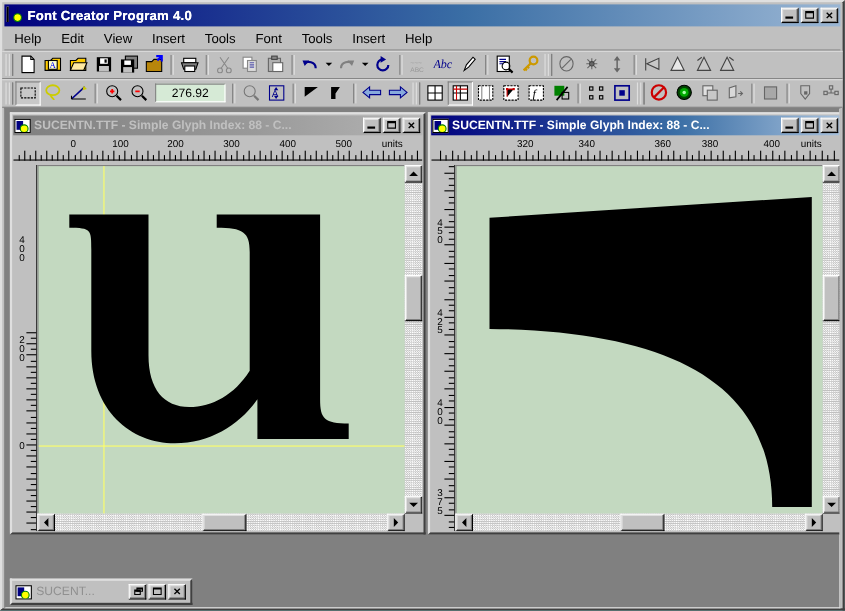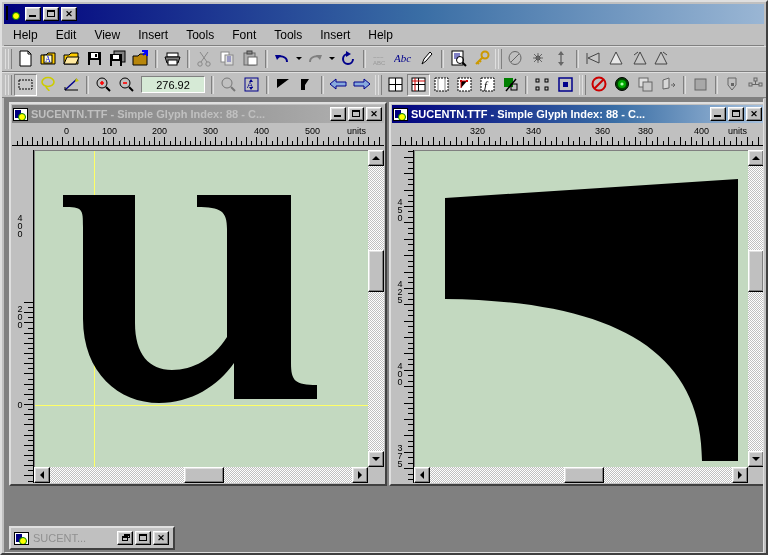--- a/index.html
+++ b/index.html
@@ -201,20 +201,21 @@
   .sgrip{width:14px;height:14px;position:relative;flex:0 0 auto;margin-left:2px;}
   .sgrip i{position:absolute;display:block;background:#fff;width:2px;height:2px;box-shadow:1px 1px 0 #808080;}
 </style>
 </head>
 <body>
 
 <div class="app">
 
   <div class="titlebar">
     <span class="tb-icon"><span class="appicon"></span></span>
+    <span class="tb-text">Font Creator Program 4.0</span>
     <span class="winbtns">
       <span class="wbtn min"></span>
       <span class="wbtn max"></span>
       <span class="wbtn close">✕</span>
     </span>
   </div>
 
   <div class="menubar">
     <span class="menuitem">Help</span>
     <span class="menuitem">Edit</span>

